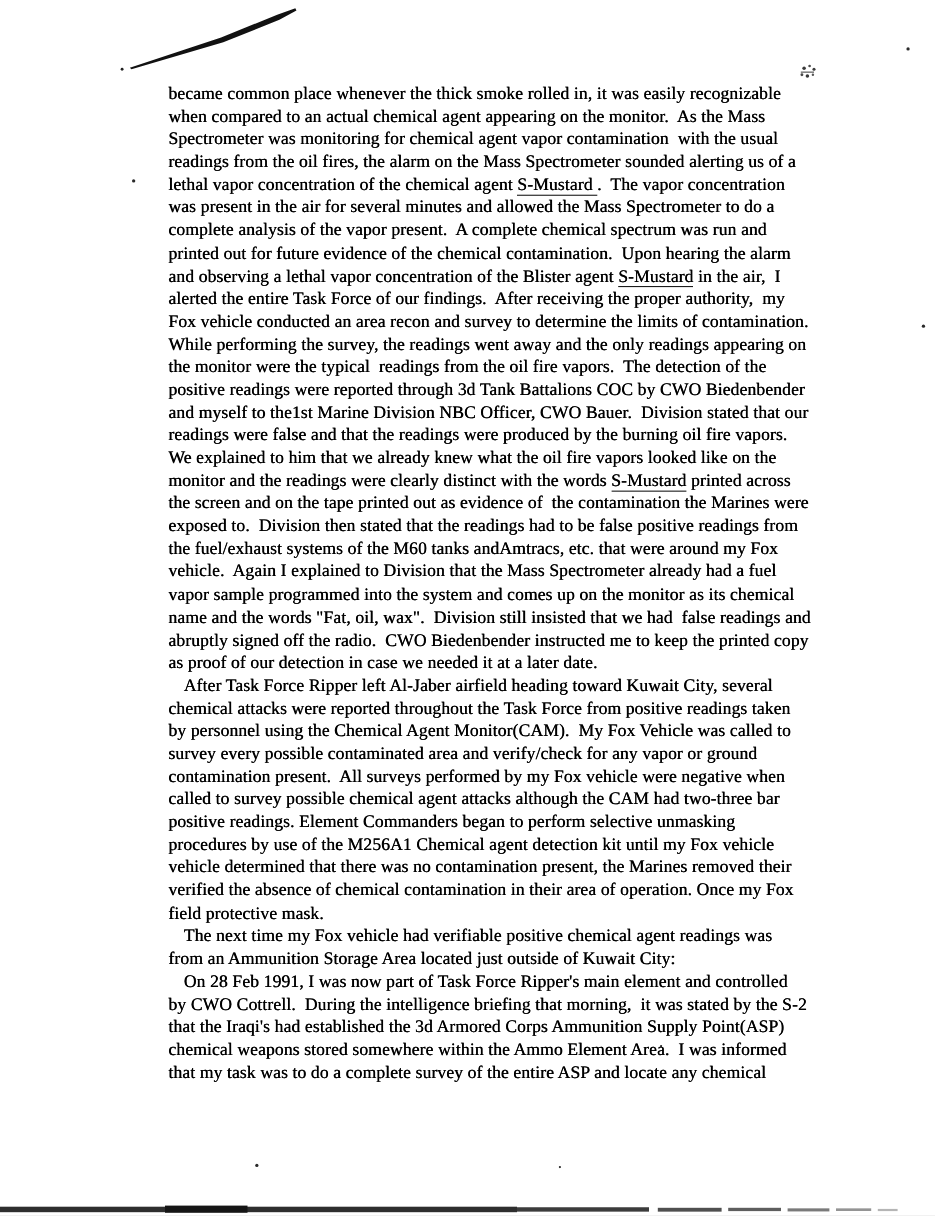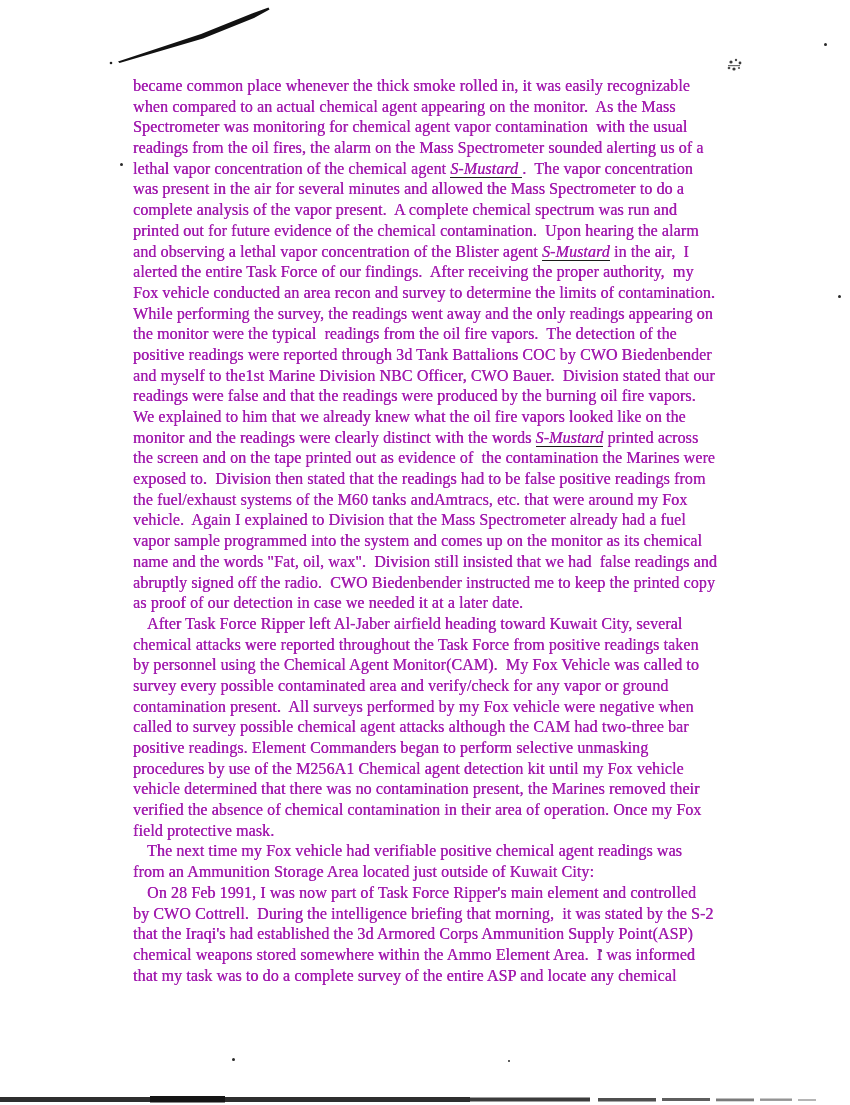--- a/index.html
+++ b/index.html
@@ -21,27 +21,27 @@
     left: 133px;
     top: 76px;
     width: 680px;
   }
   .line {
     white-space: pre;
     font-size: 16px;
     line-height: 20.7px;
     height: 20.7px;
     letter-spacing: 0.1px;
-    color: #a21caf;
+    color: #000000;
     text-shadow: 0.3px 0 0 currentColor;
+    margin-left: 20px;
   }
   .line.indent { padding-left: 14px; }
   .seg-u {
     border-bottom: 1.5px solid #1b1b1b;
-    font-style: italic;
   }
   .artifact {
     position: absolute;
     pointer-events: none;
   }
   #scribble { left: 105px; top: 2px; }
   #smudge { left: 722px; top: 55px; }
   #bottom-line { left: 0px; top: 1093px; }
   .noise-dot {
     position: absolute;

